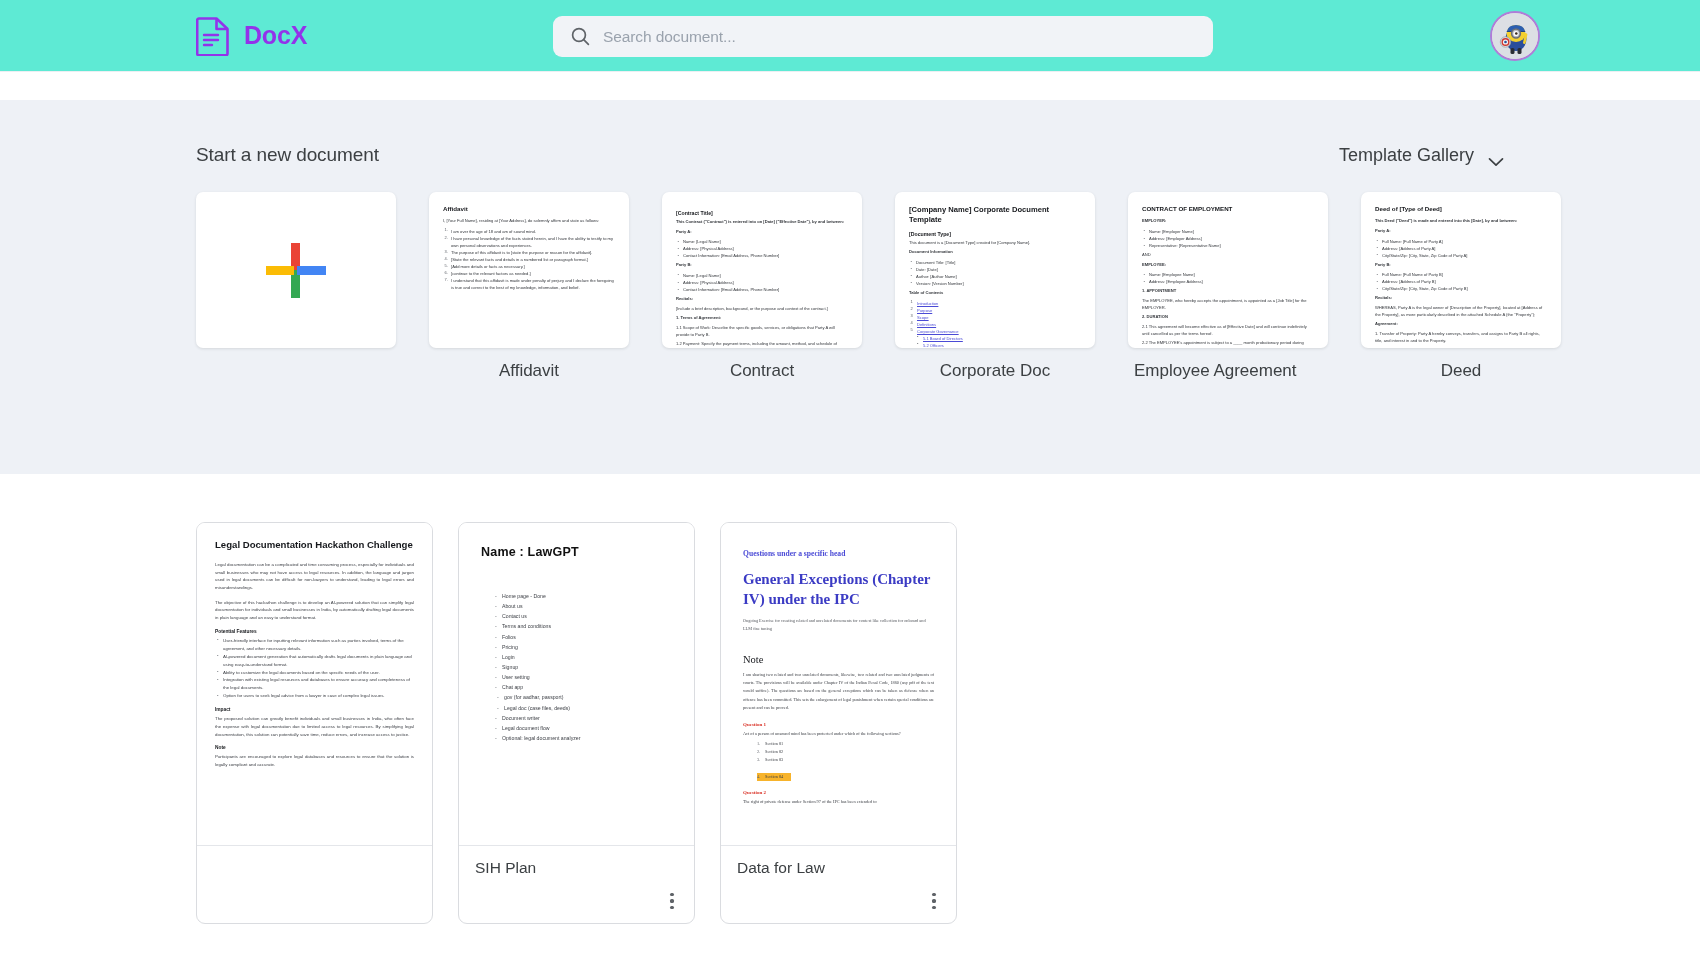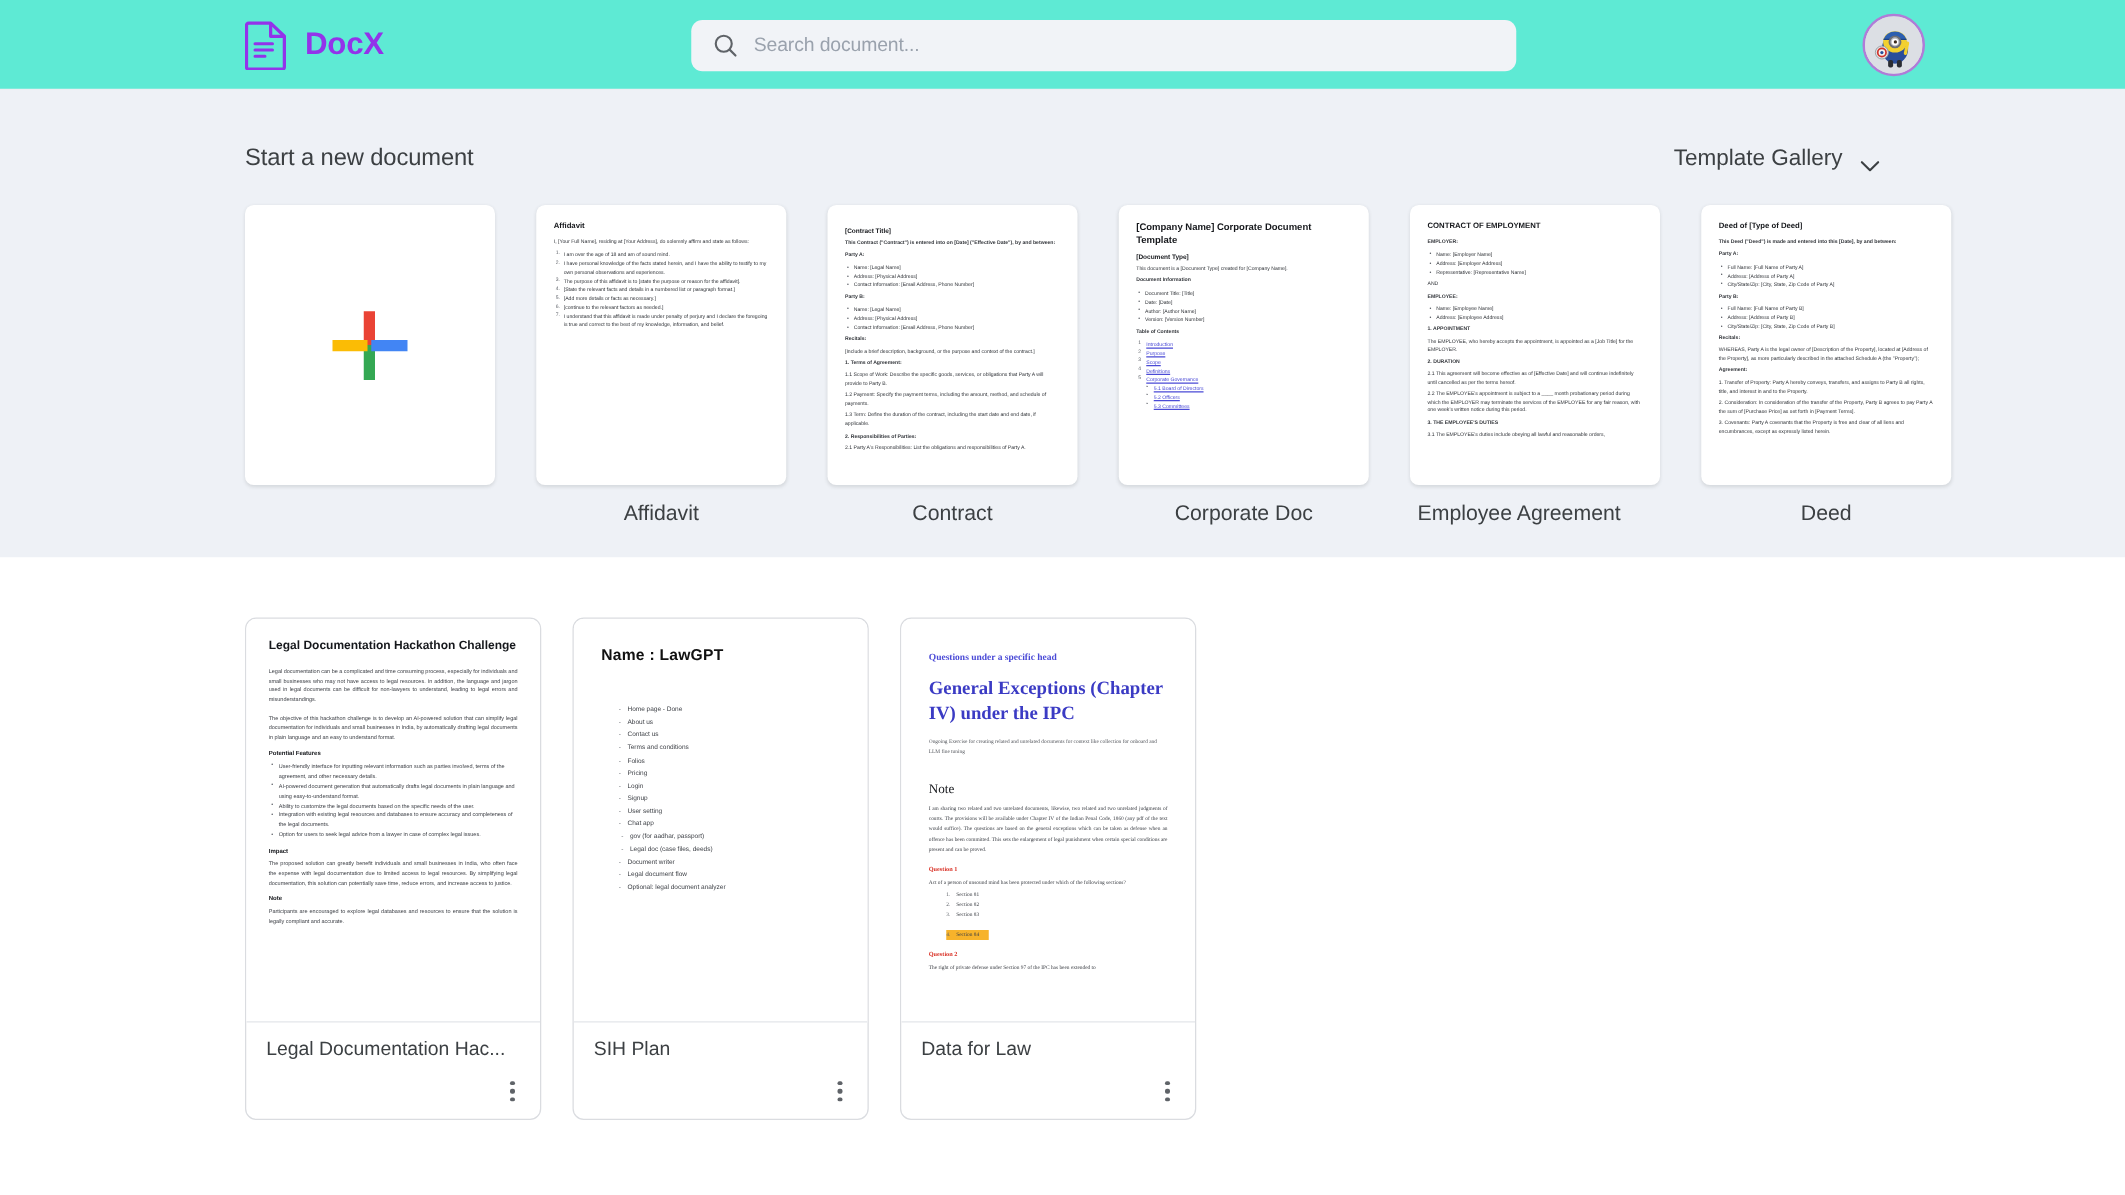--- a/index.html
+++ b/index.html
@@ -76,23 +76,24 @@
   .avatar svg { width: 46px; height: 46px; }
 
   
   .templates-band {
     background: #eef1f6;
     padding: 0 0 36px 0;
     height: 374px;
   }
   .templates-head {
     display: flex;
-    align-items: flex-start;
+    align-items: flex-end;
     justify-content: space-between;
     padding: 44px 196px 0 196px;
+    margin-top: 28px;
   }
   .templates-title {
     font-size: 19px;
     color: #3c4043;
     letter-spacing: -0.1px;
   }
   .gallery-btn {
     display: flex;
     align-items: center;
     gap: 14px;
@@ -109,21 +110,21 @@
     display: flex;
     gap: 33px;
     padding: 26px 196px 0 196px;
   }
   .tmpl {
     width: 200px;
     cursor: pointer;
   }
   .tmpl-thumb {
     width: 200px;
-    height: 224px;
+    height: 156px;
     background: #ffffff;
     border-radius: 7px;
     box-shadow: 0 1px 3px rgba(60,64,67,0.14);
     overflow: hidden;
     position: relative;
   }
   .tmpl-label {
     margin-top: 13px;
     font-size: 17px;
     color: #3c4043;
@@ -483,28 +484,20 @@
             <li>AI-powered document generation that automatically drafts legal documents in plain language and using easy-to-understand format.</li>
             <li>Ability to customize the legal documents based on the specific needs of the user.</li>
             <li>Integration with existing legal resources and databases to ensure accuracy and completeness of the legal documents.</li>
             <li>Option for users to seek legal advice from a lawyer in case of complex legal issues.</li>
           </ul>
           <div class="sub">Impact</div>
           <div class="body">The proposed solution can greatly benefit individuals and small businesses in India, who often face the expense with legal documentation due to limited access to legal resources. By simplifying legal documentation, this solution can potentially save time, reduce errors, and increase access to justice.</div>
           <div class="sub">Note</div>
           <div class="body">Participants are encouraged to explore legal databases and resources to ensure that the solution is legally compliant and accurate.</div>
         </div>
-      </div>
-      <div class="doc-meta">
-        <div class="doc-title">Legal Documentation Hac...</div>
-        <button class="kebab">
-          <span></span>
-            <span></span>
-            <span></span>
-        </button>
       </div>
     </div>
 
     <div class="doc-card">
       <div class="doc-thumb">
         <div class="sih">
           <div class="t">Name : LawGPT</div>
           <ul>
             <li>
               <span class="hl">Home page - Done</span>

